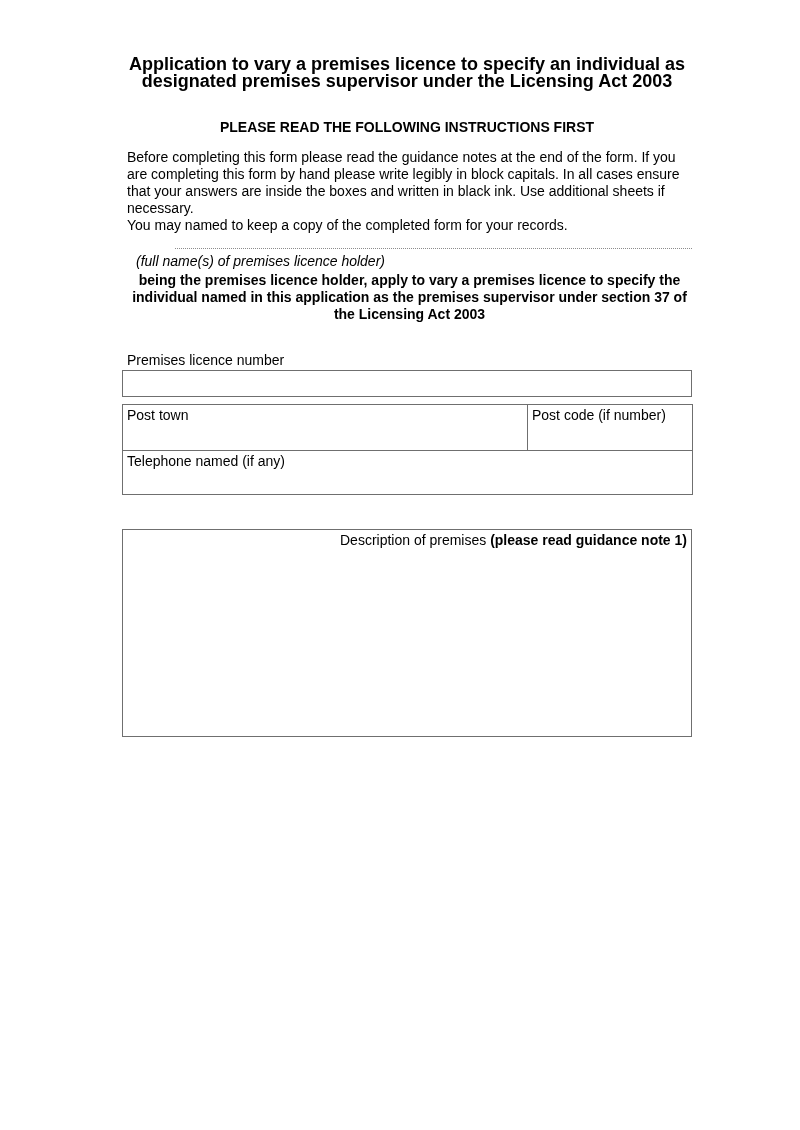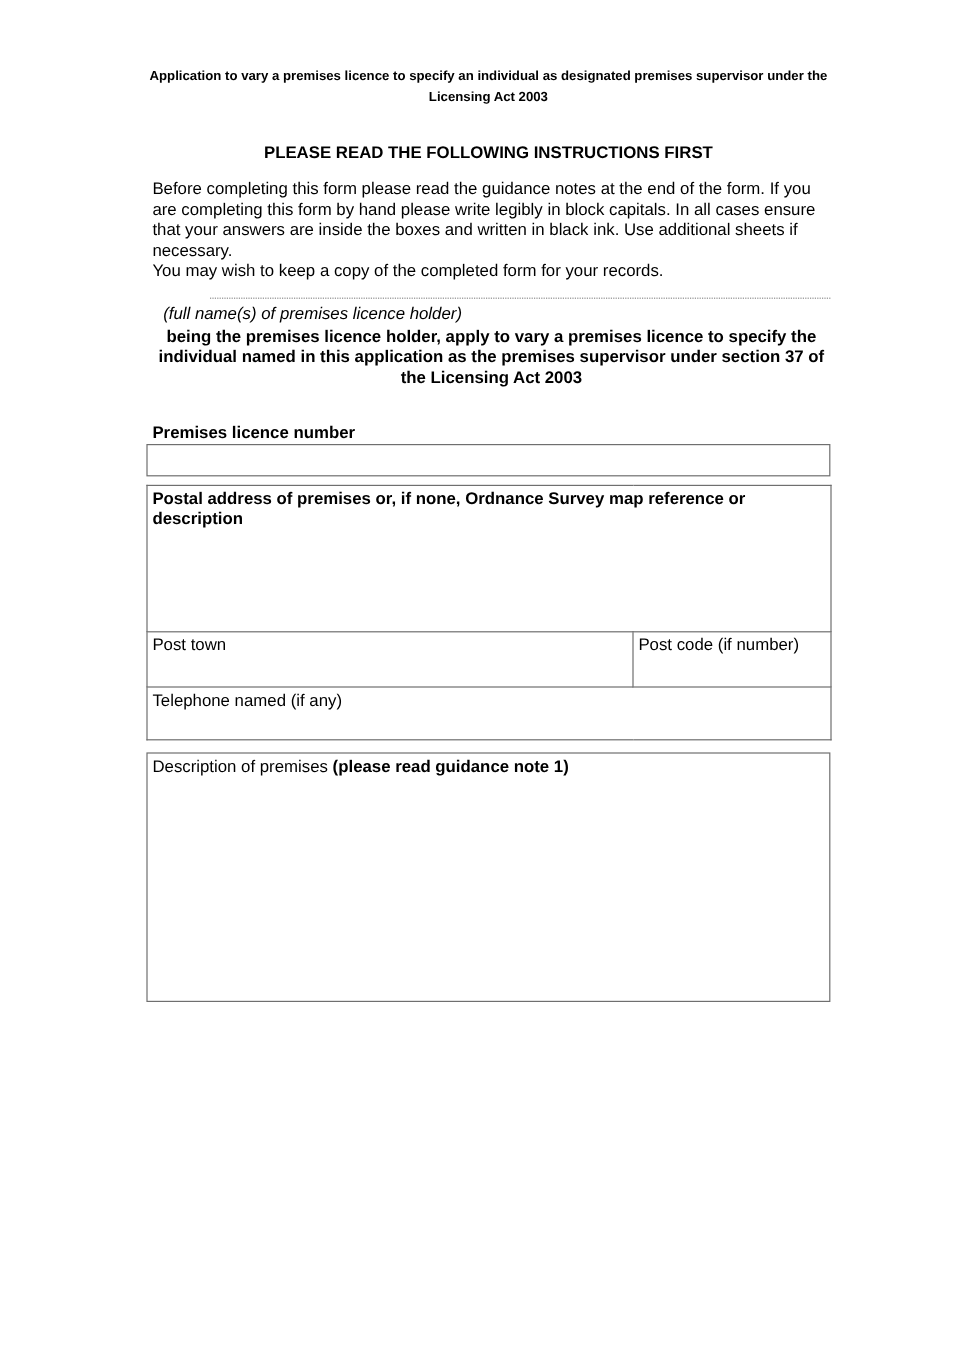--- a/index.html
+++ b/index.html
@@ -26,21 +26,21 @@
   .page {
     width: 570px;
     margin-left: 122px;
   }
   .bold { font-weight: bold; }
 
   .title {
     margin-top: 56px;
     text-align: center;
     font-weight: bold;
-    font-size: 11px;
+    font-size: 18px;
   }
   .subtitle {
     margin-top: 29px;
     text-align: center;
     font-weight: bold;
   }
   .para {
     margin-top: 13px;
     margin-left: 5px;
     width: 566px;
@@ -65,21 +65,21 @@
   .statement {
     margin-top: 2px;
     margin-left: 5px;
     font-weight: bold;
     width: 565px;
     text-align: center;
   }
   .licence-label {
     margin-top: 29px;
     margin-left: 5px;
-    font-weight: bold;
+    font-weight: normal;
   }
   .input-box {
     margin-top: 1px;
     width: 568px;
     height: 25px;
     border: 1px solid var(--border-color);
   }
   .part-heading {
     margin-top: 36px;
     margin-left: 5px;
@@ -94,64 +94,60 @@
   table.form-table td {
     border: 1px solid var(--border-color);
     vertical-align: top;
     padding: 2px 4px;
     overflow: hidden;
   }
   tr.row-postal   { height: 122px; }
   tr.row-town     { height: 46px; }
   tr.row-phone    { height: 44px; }
   .description-box {
-    margin-top: 10px;
+    margin-top: 34px;
     width: 560px;
     height: 202px;
     border: 1px solid var(--border-color);
     padding: 2px 4px;
+    text-align: right;
   }
 </style>
 </head>
 <body>
 
 <div class="page">
 
   <div class="title">Application to vary a premises licence to specify an individual as designated premises supervisor under the Licensing Act 2003</div>
 
   <div class="subtitle">PLEASE READ THE FOLLOWING INSTRUCTIONS FIRST</div>
 
   <div class="para">
     <span>Before completing this form please read the guidance notes at the end of the form. If you are completing this form by hand please write legibly in block capitals. In all cases ensure that your answers are inside the boxes and written in black ink. Use additional sheets if necessary.</span><br>
-    <span>You may wish to keep a copy of the completed form for your records.</span>
+    <span>You may named to keep a copy of the completed form for your records.</span>
   </div>
 
 
   <div class="dotted-line"></div>
 
   <div class="caption">(full name(s) of premises licence holder)</div>
 
   <div class="statement">being the premises licence holder, apply to vary a premises licence to specify the individual named in this application as the premises supervisor under section 37 of the Licensing Act 2003</div>
 
   <div class="licence-label">Premises licence number</div>
 
   <div class="input-box"></div>
 
 
   <table class="form-table">
     <colgroup>
       <col style="width:405px">
       <col style="width:165px">
     </colgroup>
     <tbody>
-        <tr class="row-postal">
-      <td colspan="2">
-        <span class="bold">Postal address of premises or, if none, Ordnance Survey map reference or description</span>
-      </td>
-    </tr>
     <tr class="row-town">
       <td>
         <span>Post town</span>
       </td>
       <td>
         <span>Post code (if number)</span>
       </td>
     </tr>
     <tr class="row-phone">
       <td colspan="2">

